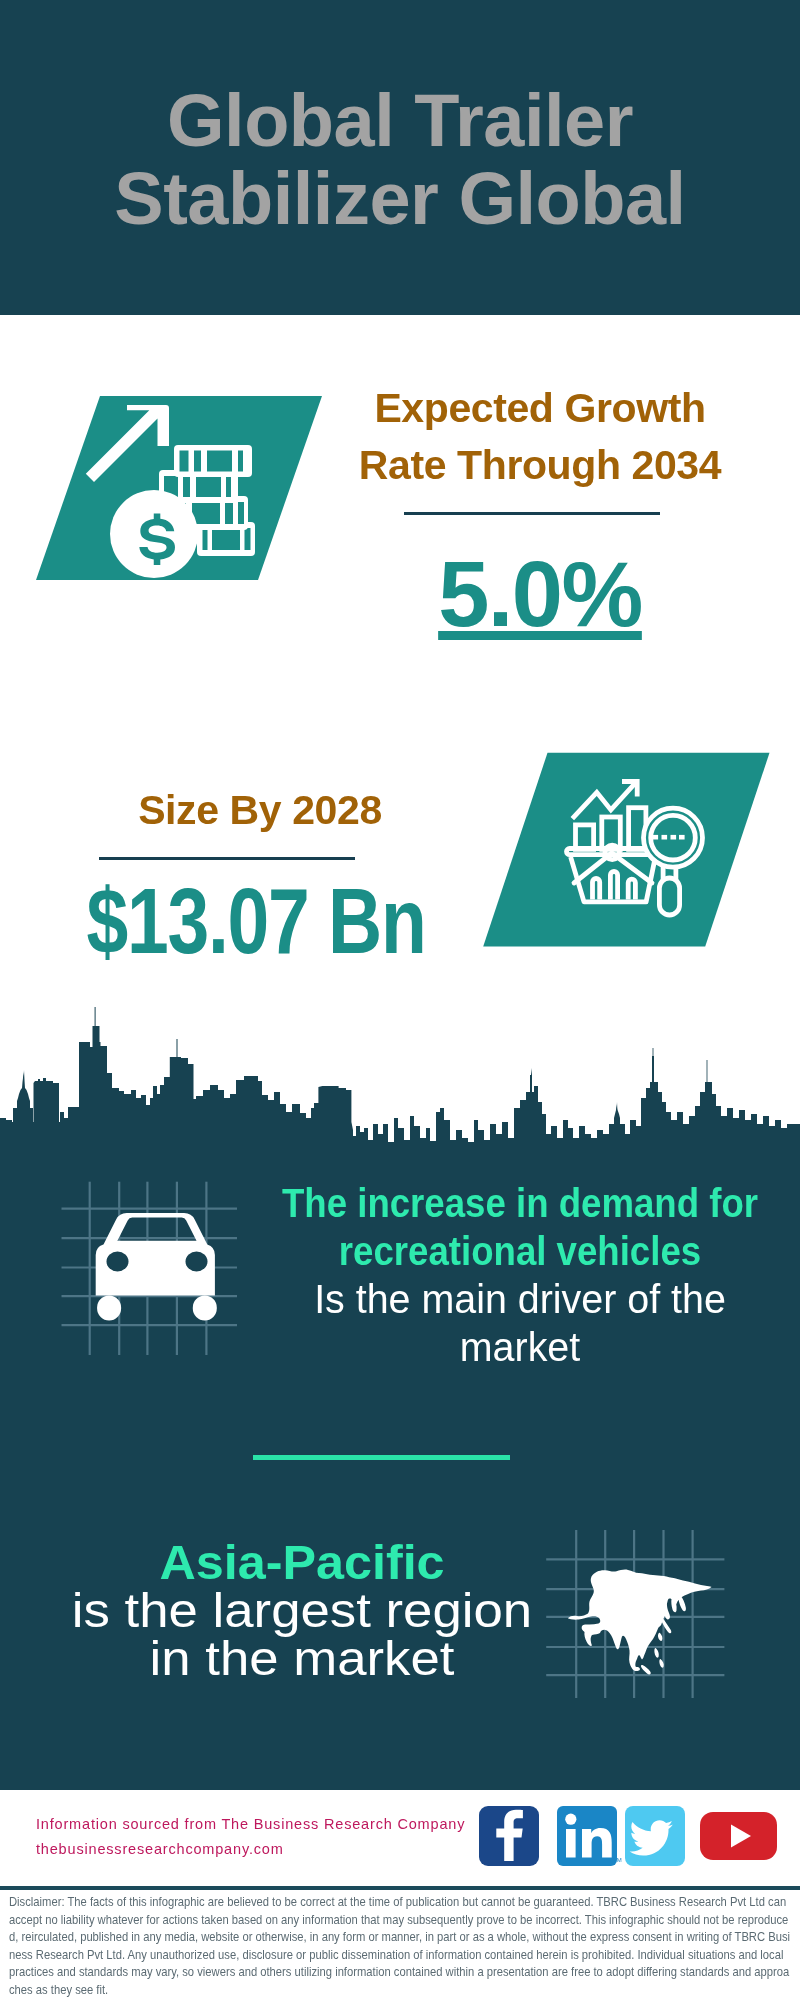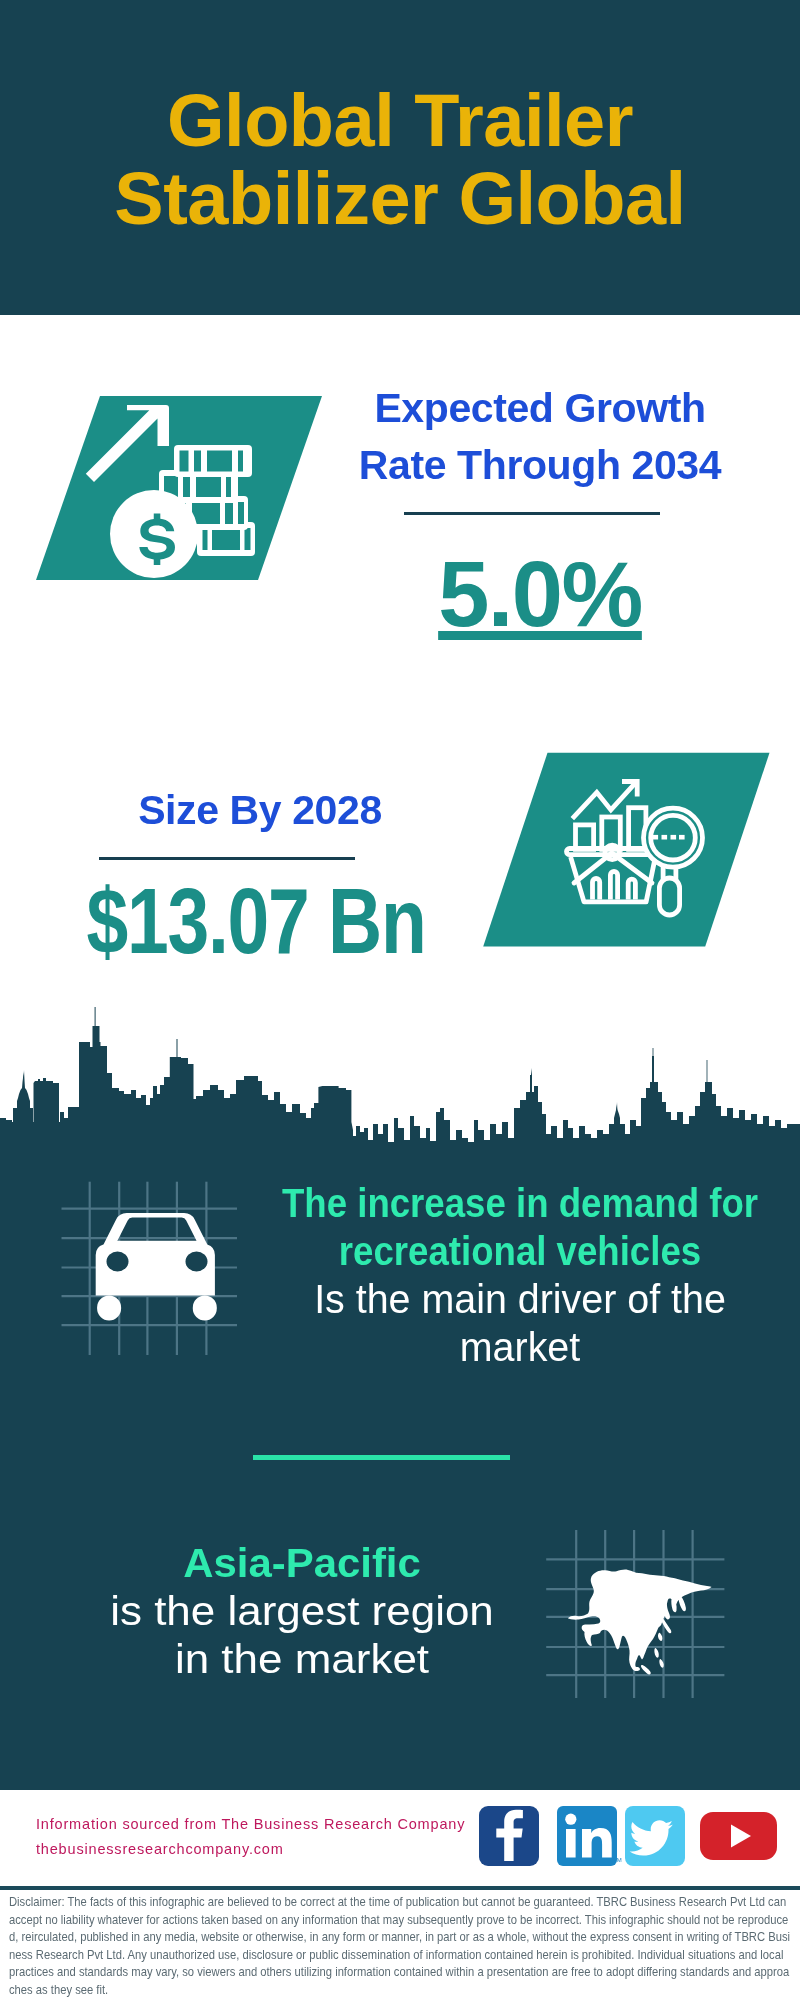--- a/index.html
+++ b/index.html
@@ -12,32 +12,32 @@
   }
   .page { position: relative; width: 800px; height: 2000px; background: #fff; overflow: hidden; }
 
   
   .header {
     position: absolute; left: 0; top: 0; width: 800px; height: 315px;
     background: #174251;
   }
   .header-title {
     position: absolute; left: 0; top: 82px; width: 800px;
-    color: #eab308; font-weight: bold; font-size: 74px; line-height: 78px;
+    color: #a3a3a3; font-weight: bold; font-size: 74px; line-height: 78px;
     text-align: center; letter-spacing: -0.5px;
   }
 
   
   .para-tile { position: absolute; }
   .para-tile svg { display: block; }
 
   
   .stat-label {
     position: absolute; text-align: center;
-    color: #1d4ed8; font-weight: bold; font-size: 41px; line-height: 57px;
+    color: #a16207; font-weight: bold; font-size: 41px; line-height: 57px;
     letter-spacing: -0.4px;
   }
   .stat-rule { position: absolute; background: #173f50; height: 3px; }
   .stat-value {
     position: absolute; text-align: center;
     color: #1b8e87; font-weight: bold; font-size: 92px; line-height: 100px;
     letter-spacing: -1.5px;
   }
 
   
@@ -163,21 +163,21 @@
 
   <div class="msg" style="left:200px; top:1179px; width:640px; font-size:41px; line-height:48px;">
     <div class="hl ln" style="transform:scaleX(0.893);">The increase in demand for</div>
     <div class="hl ln" style="transform:scaleX(0.893);">recreational vehicles</div>
     <div class="ln" style="transform:scaleX(0.961);">Is the main driver of the</div>
     <div class="ln" style="transform:scaleX(0.961);">market</div>
   </div>
 
   <div class="divider" style="left:253px; top:1455px; width:257px; height:5px; background:#2ae3a8;"></div>
 
-  <div class="msg" style="left:0px; top:1539px; width:604px; font-size:40px; line-height:48px;">
+  <div class="msg" style="left:0px; top:1539px; width:604px; font-size:48px; line-height:48px;">
     <div class="hl ln" style="transform:scaleX(1.048);">Asia-Pacific</div>
     <div class="ln" style="transform:scaleX(1.099);">is the largest region</div>
     <div class="ln" style="transform:scaleX(1.099);">in the market</div>
   </div>
 
   <svg class="grid-icon" style="left:546px; top:1528px;" width="182" height="172" viewBox="0 0 182 172">
     <g stroke="#4d7586" stroke-width="2.2">
       <line x1="30.2" y1="2" x2="30.2" y2="170"></line>
       <line x1="59.2" y1="2" x2="59.2" y2="170"></line>
       <line x1="88.1" y1="2" x2="88.1" y2="170"></line>

